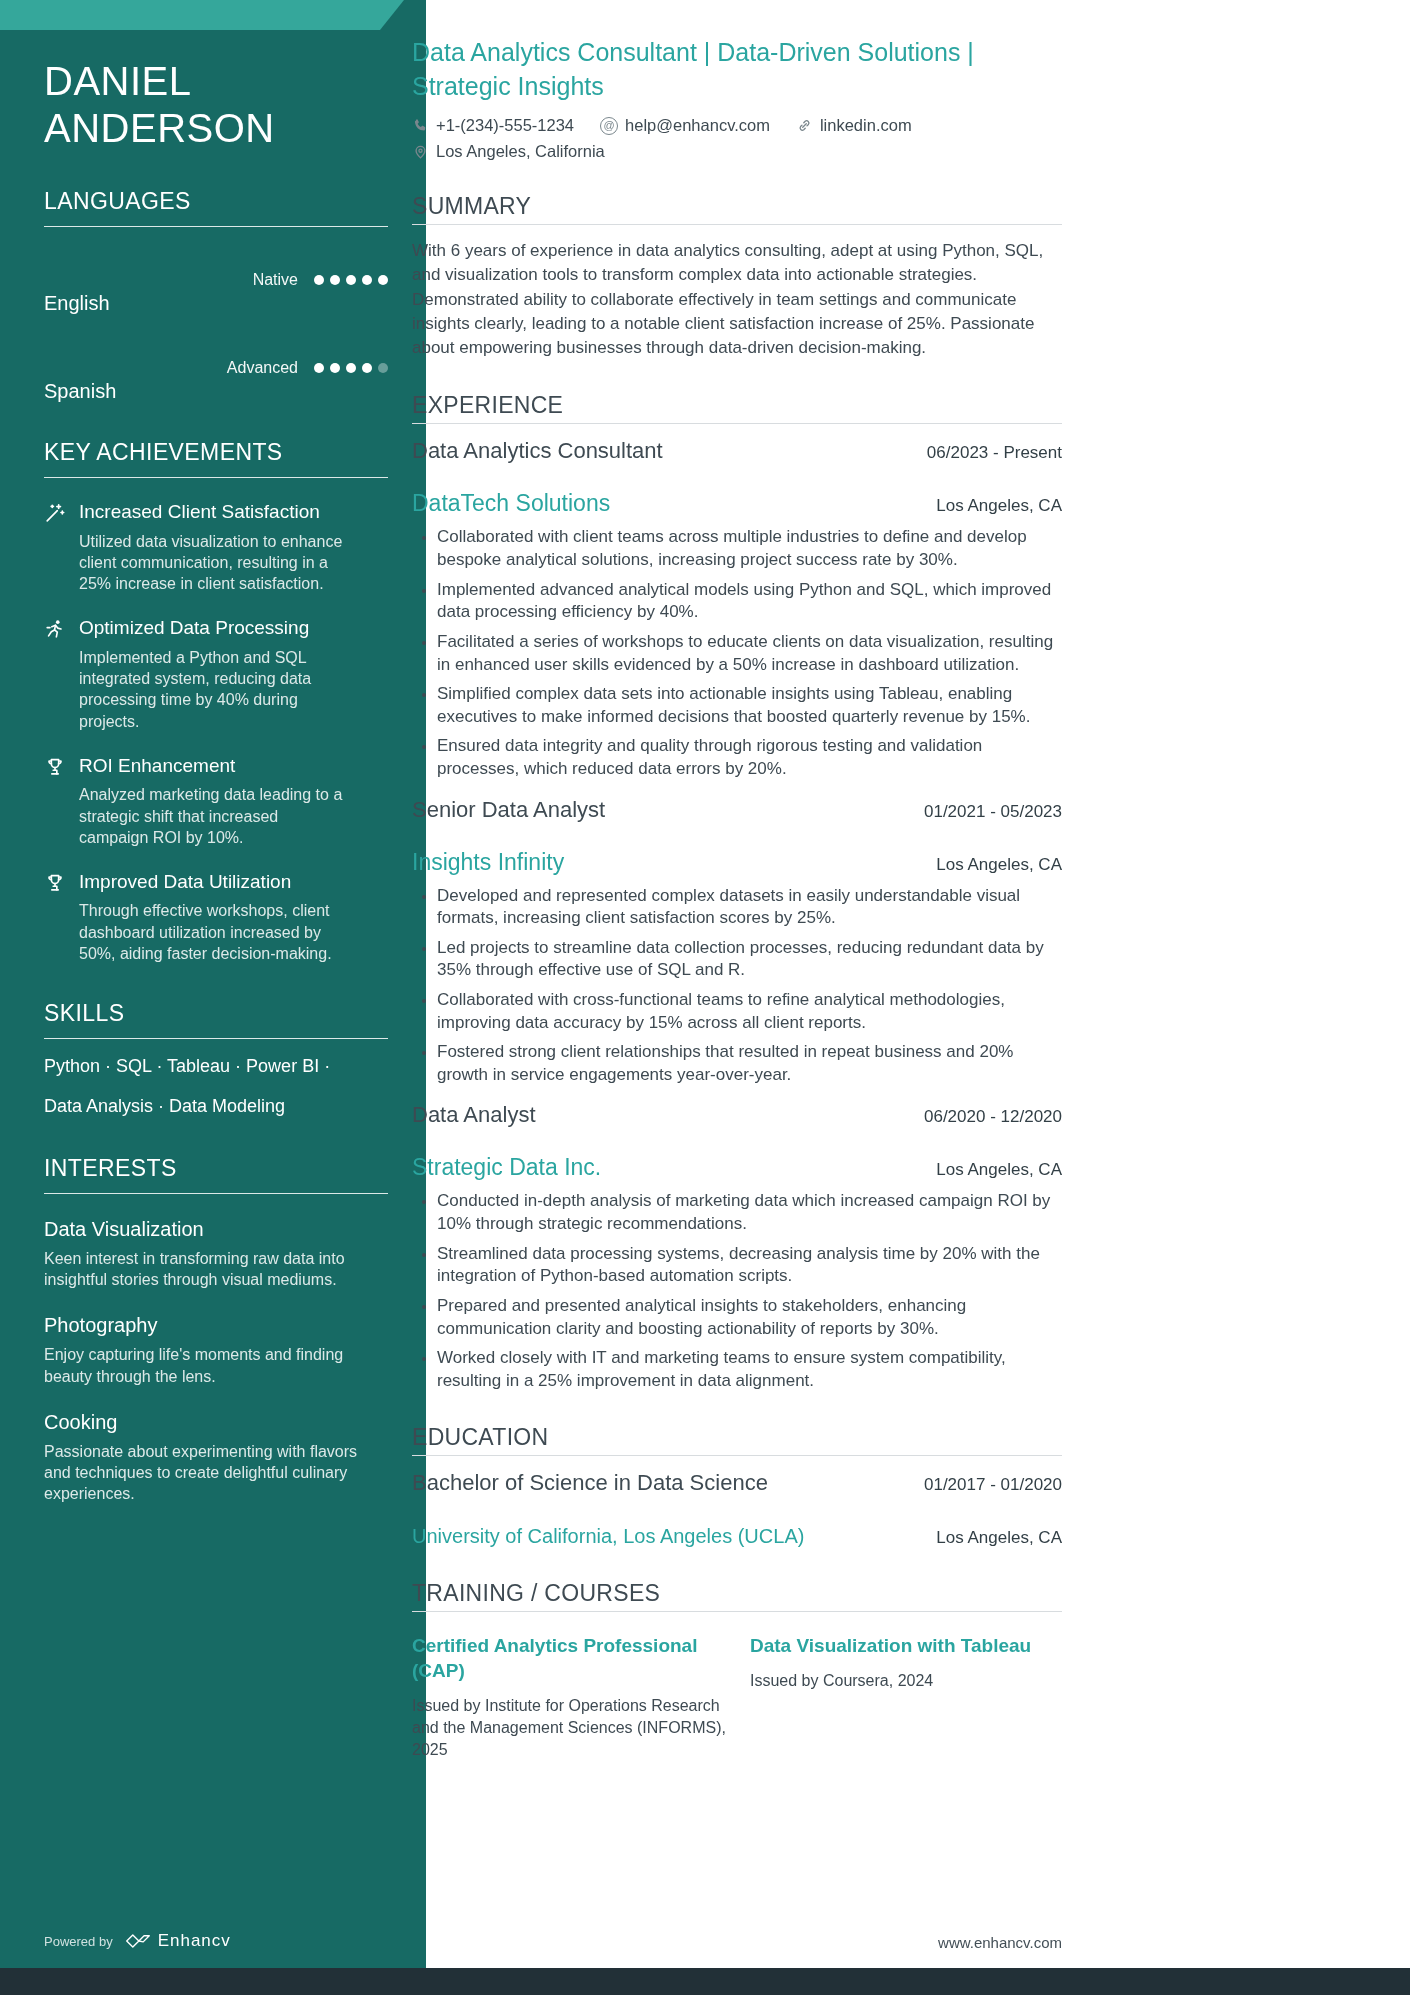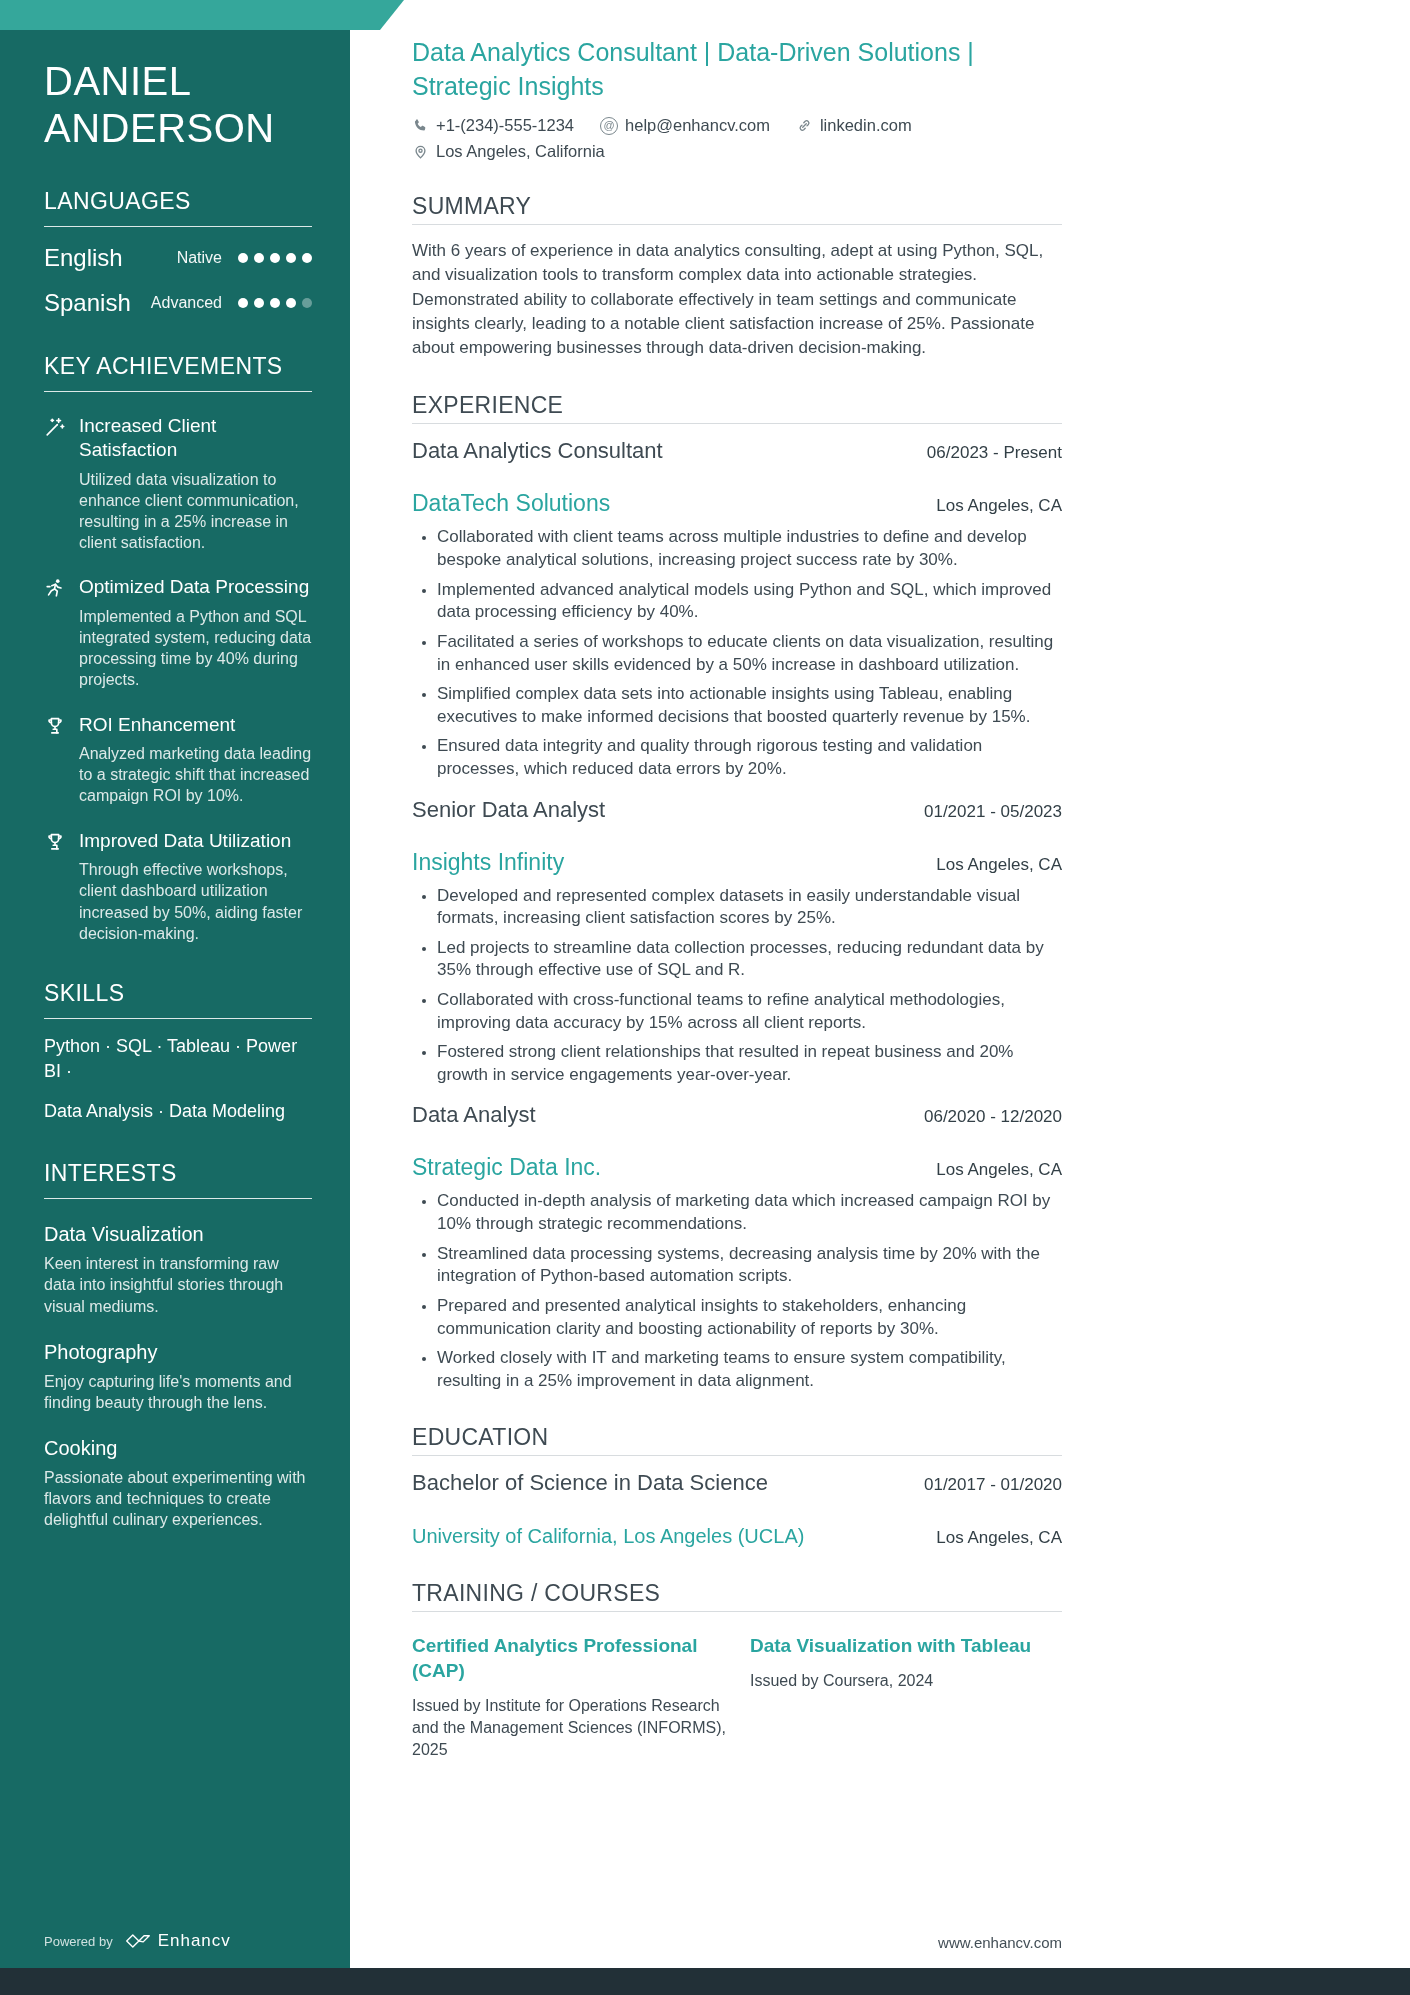--- a/index.html
+++ b/index.html
@@ -13,38 +13,38 @@
   }
   *{box-sizing:border-box;margin:0;padding:0;}
   html,body{width:1410px;}
   body{
     width:1410px;height:1995px;position:relative;overflow:hidden;
     font-family:"Liberation Sans","DejaVu Sans",sans-serif;
     background:#ffffff;color:var(--text);
   }
   
   .sidebar{
-    position:absolute;left:0;top:0;width:350px;height:1995px;
+    position:absolute;left:0;top:0;width:426px;height:1995px;
     background:var(--sidebar);color:#fff;
     padding:58px 38px 0 44px;
   }
   .accent-bar{
     position:absolute;top:0;left:0;width:404px;height:30px;
     background:var(--sidebar-accent);
     clip-path:polygon(0 0,100% 0,calc(100% - 24px) 100%,0 100%);
     z-index:3;
   }
   .name{font-size:40px;font-weight:500;letter-spacing:.5px;line-height:1.18;color:#fff;}
   .side-section{margin-top:36px;}
   .side-heading{
     font-size:23px;font-weight:500;letter-spacing:.4px;color:#fff;
     padding-bottom:11px;border-bottom:1px solid rgba(255,255,255,.85);
   }
   .lang-row{display:flex;align-items:center;margin-top:17px;}
-  .lang-name{flex:1;font-size:24px;}
+  .lang-name{flex:1;font-size:20px;margin-top:48px;}
   .lang-level{font-size:16px;margin-right:16px;color:rgba(255,255,255,.95);}
   .dots{display:flex;gap:6px;align-items:center;}
   .dot{width:10px;height:10px;border-radius:50%;background:#fff;}
   .dot.dim{opacity:.35;}
   .ach-item{display:flex;gap:13px;margin-top:22px;}
   .ach-icon{flex:0 0 22px;padding-top:2px;}
   .ach-title{font-size:19px;font-weight:500;color:#fff;line-height:1.25;}
   .ach-desc{margin-top:7px;font-size:16px;line-height:1.32;color:rgba(255,255,255,.85);max-width:268px;}
   .skills-line{margin-top:15px;font-size:18px;line-height:1.4;color:#fff;}
   .interest-title{margin-top:24px;font-size:20px;font-weight:500;color:#fff;}

